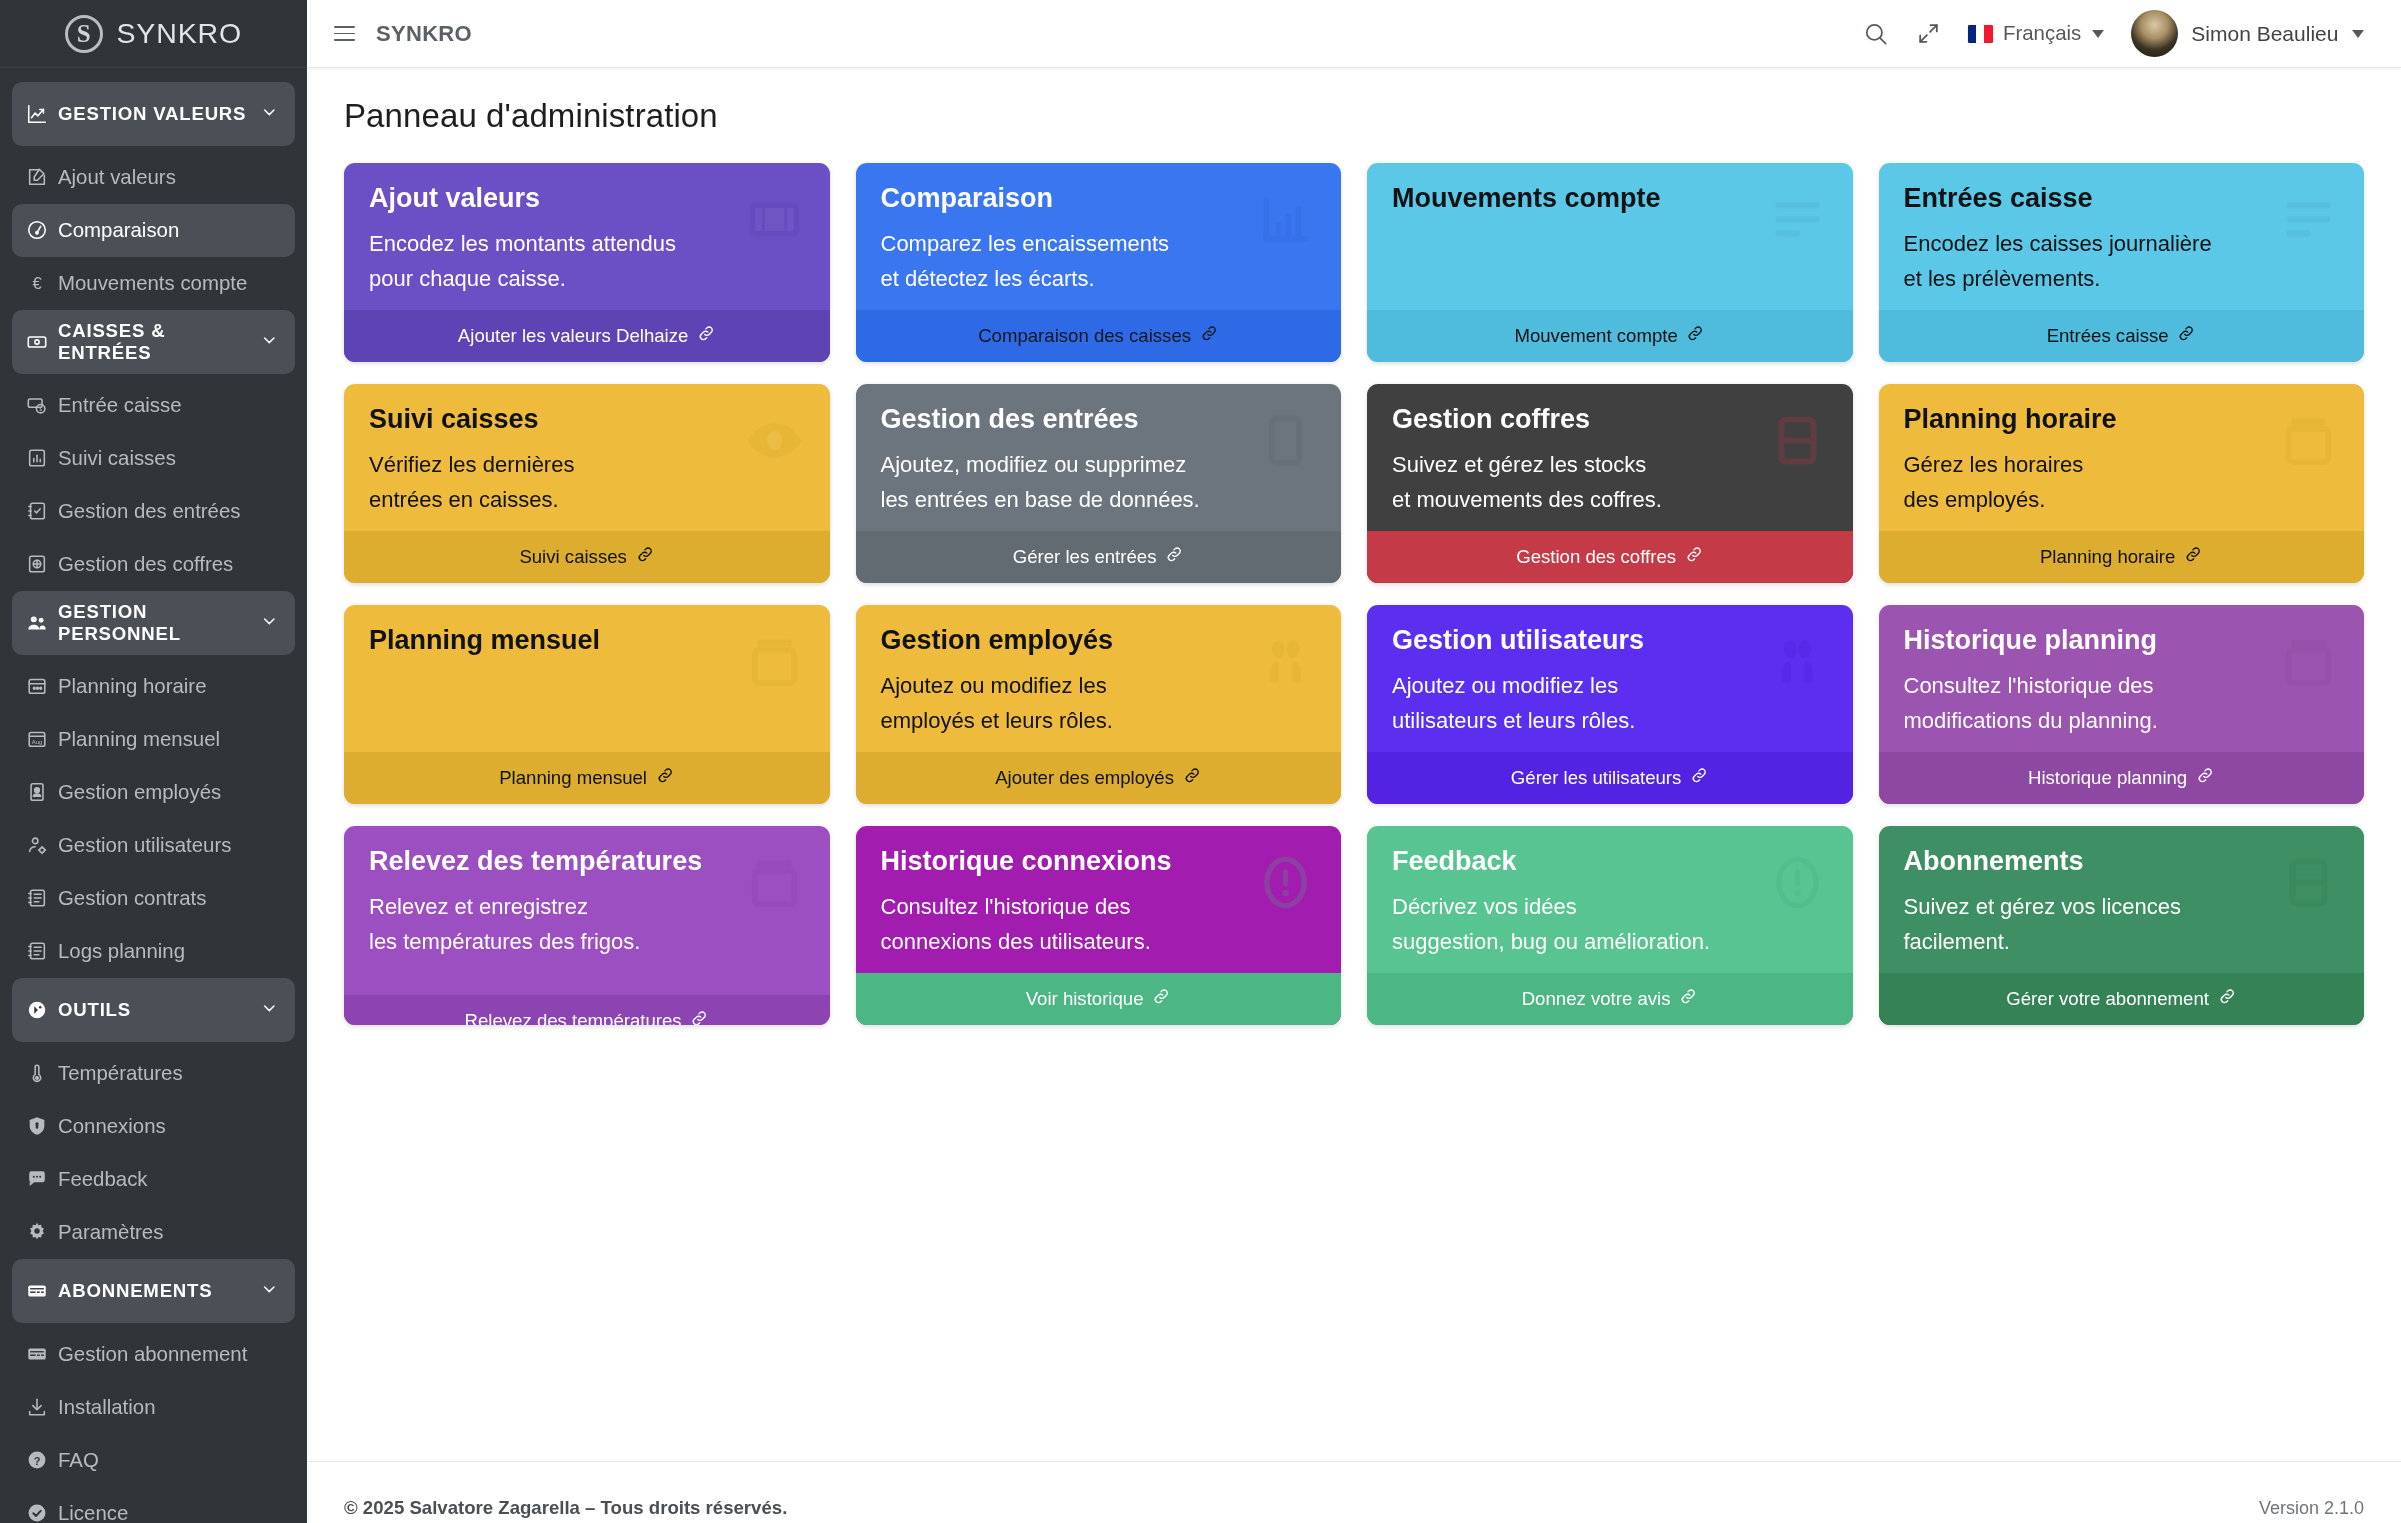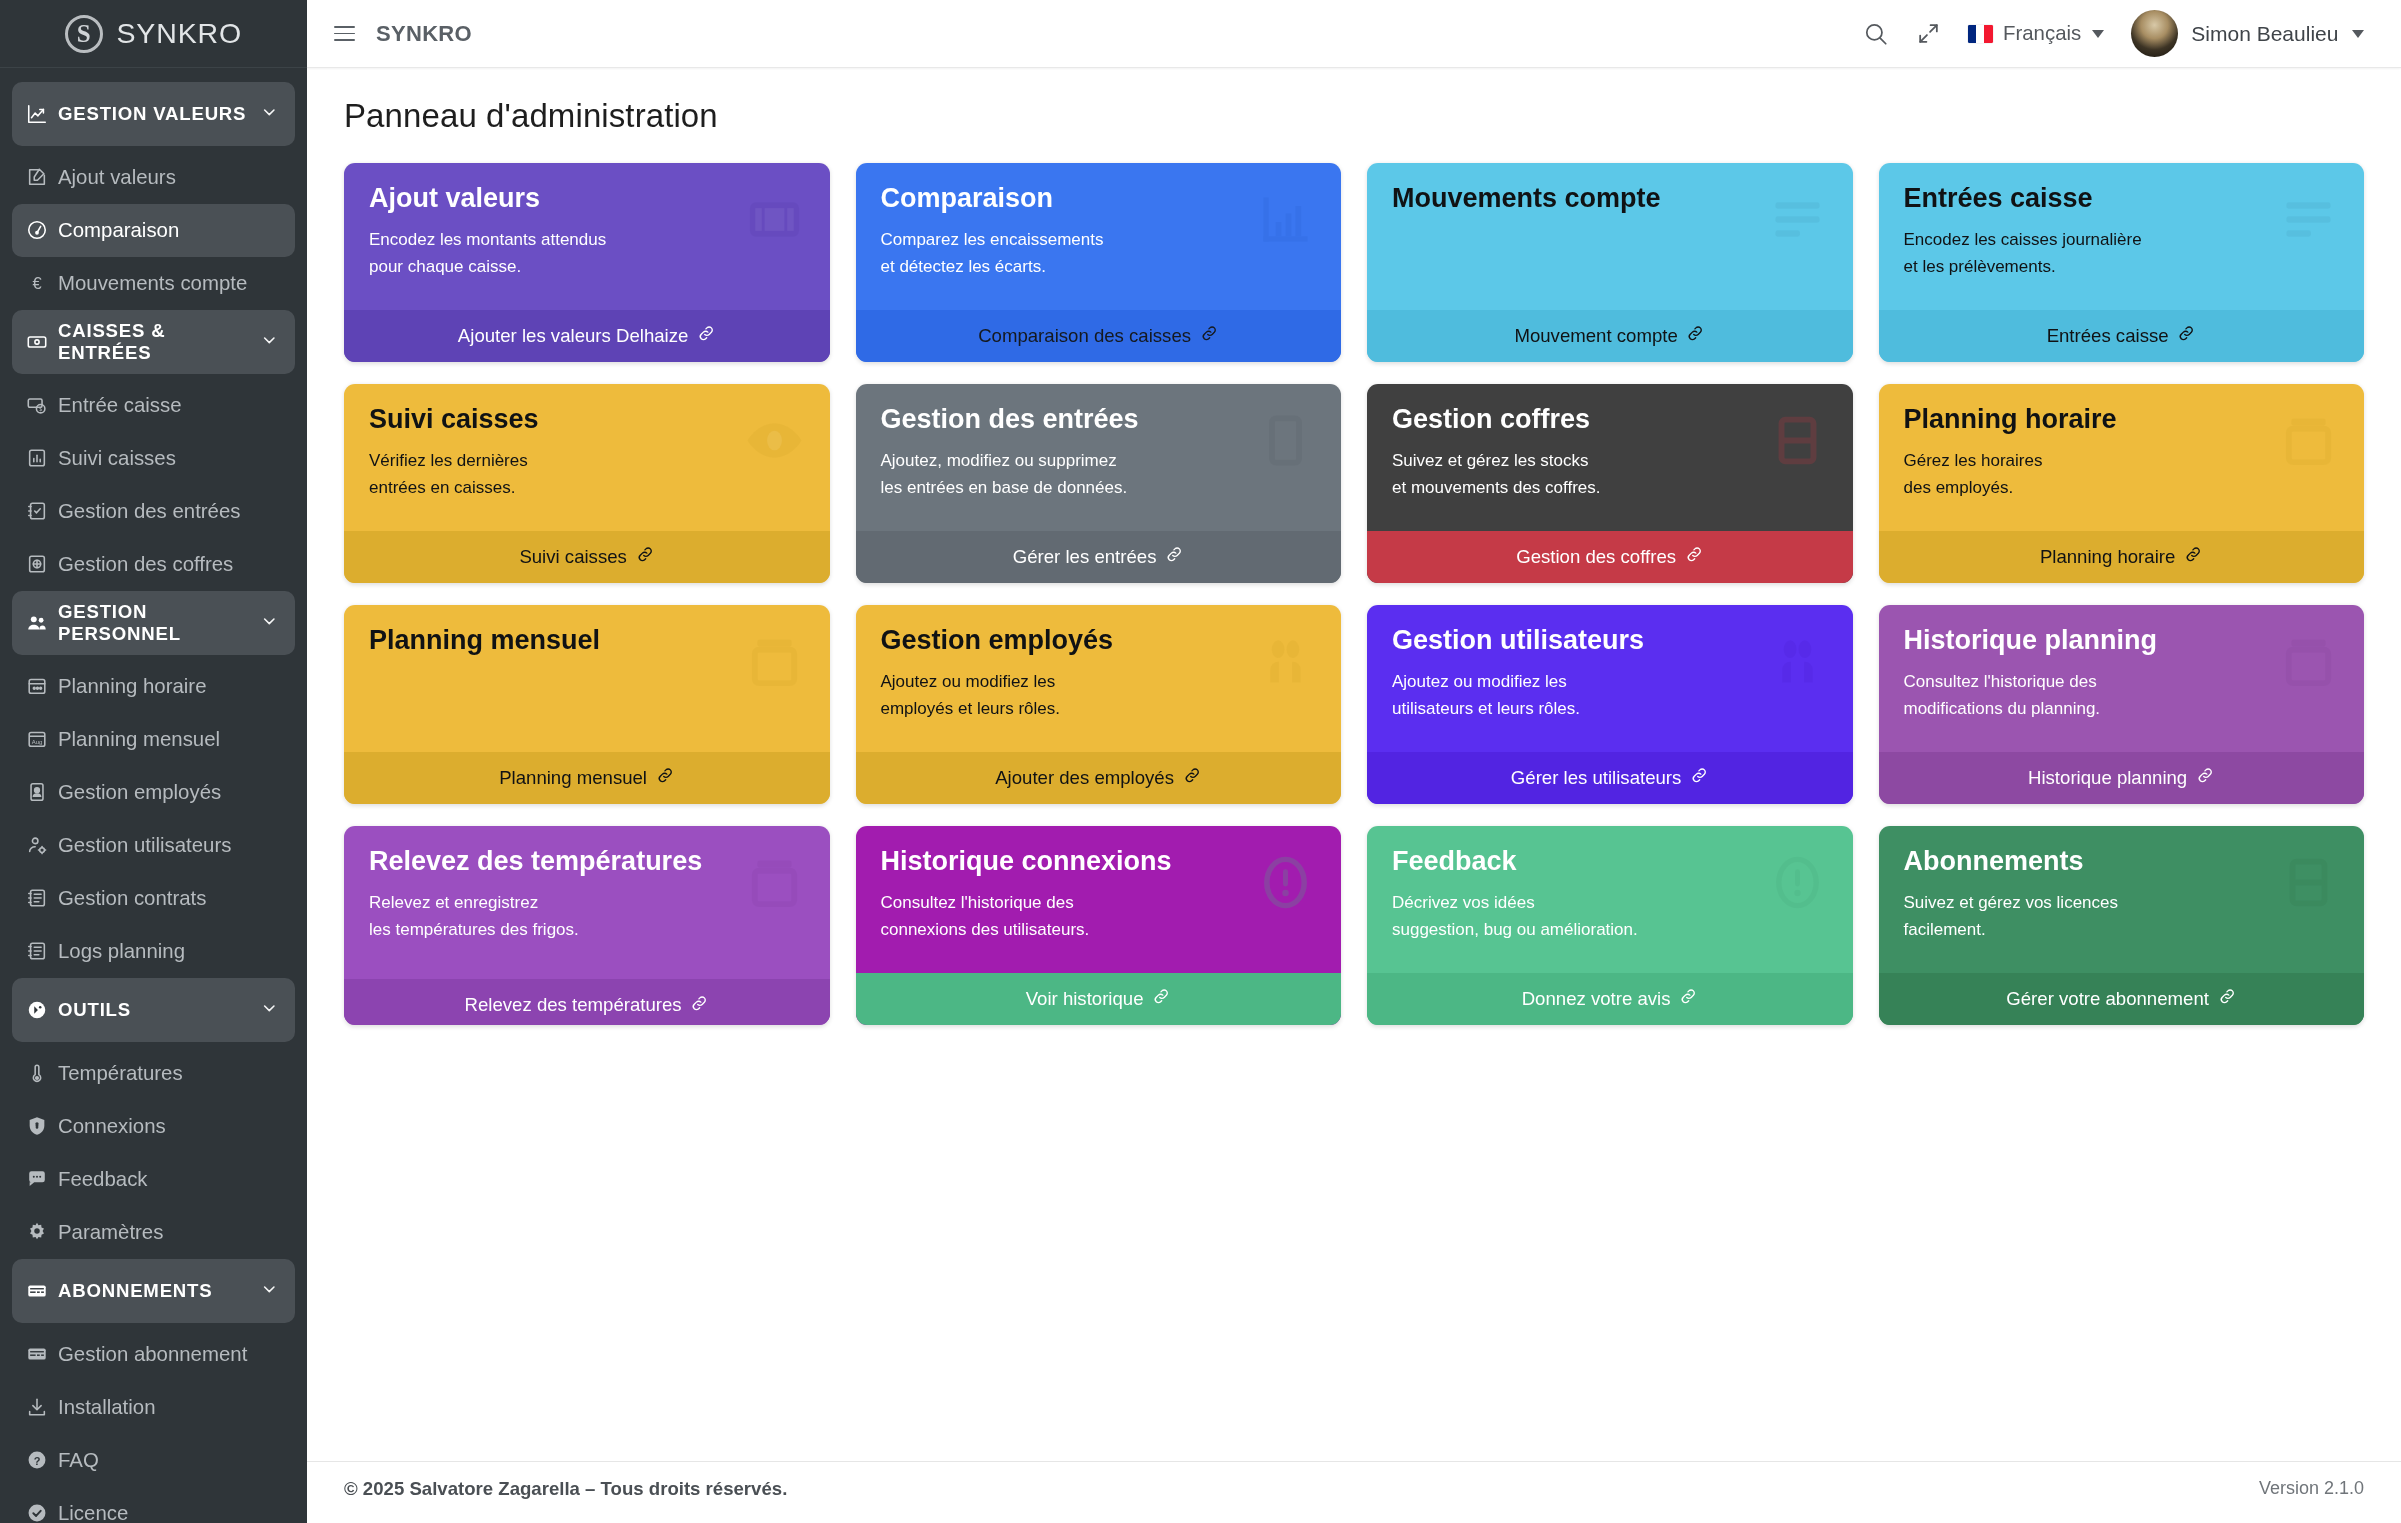--- a/index.html
+++ b/index.html
@@ -109,36 +109,36 @@
   .card {
     border-radius: 11px; overflow: hidden;
     display: flex; flex-direction: column;
     height: 199px;
     box-shadow: 0 1.9px 4.3px rgba(0,0,0,.13);
     cursor: pointer;
     position: relative;
   }
   .card-body { flex: 1 1 auto; padding: 21px 25px 0 25px; position: relative; }
   .card-title { font-size: 27px; font-weight: 700; line-height: 1.1; margin-bottom: 13.6px; position: relative; z-index: 2; }
-  .card-desc { font-size: 17px; line-height: 1.56; position: relative; z-index: 2; }
+  .card-desc { font-size: 22px; line-height: 1.56; position: relative; z-index: 2; }
   .card-ico { position: absolute; right: 26px; top: 27px; z-index: 1; opacity: .25; }
   .card-ico svg { display: block; }
   .card-foot {
     height: 52px; flex: 0 0 52px;
     display: flex; align-items: center; justify-content: center;
     font-size: 18.6px;
     gap: 8.7px;
   }
   .link-ico { font-size: 17.3px; }
 
   .footer {
     height: 62px; flex: 0 0 62px;
     border-top: 0.6px solid #e6e6e6;
-    display: flex; align-items: flex-start;
-    padding: 16px 37px;
+    display: flex; align-items: flex-end;
+    padding: 4px 37px;
     background: #ffffff;
   }
   .footer-left { font-size: 18.6px; font-weight: 700; color: #4a4f54; }
   .footer-right { margin-left: auto; font-size: 18px; color: #70757a; }
 </style>
 </head>
 <body>
 
 <div class="app">
 

